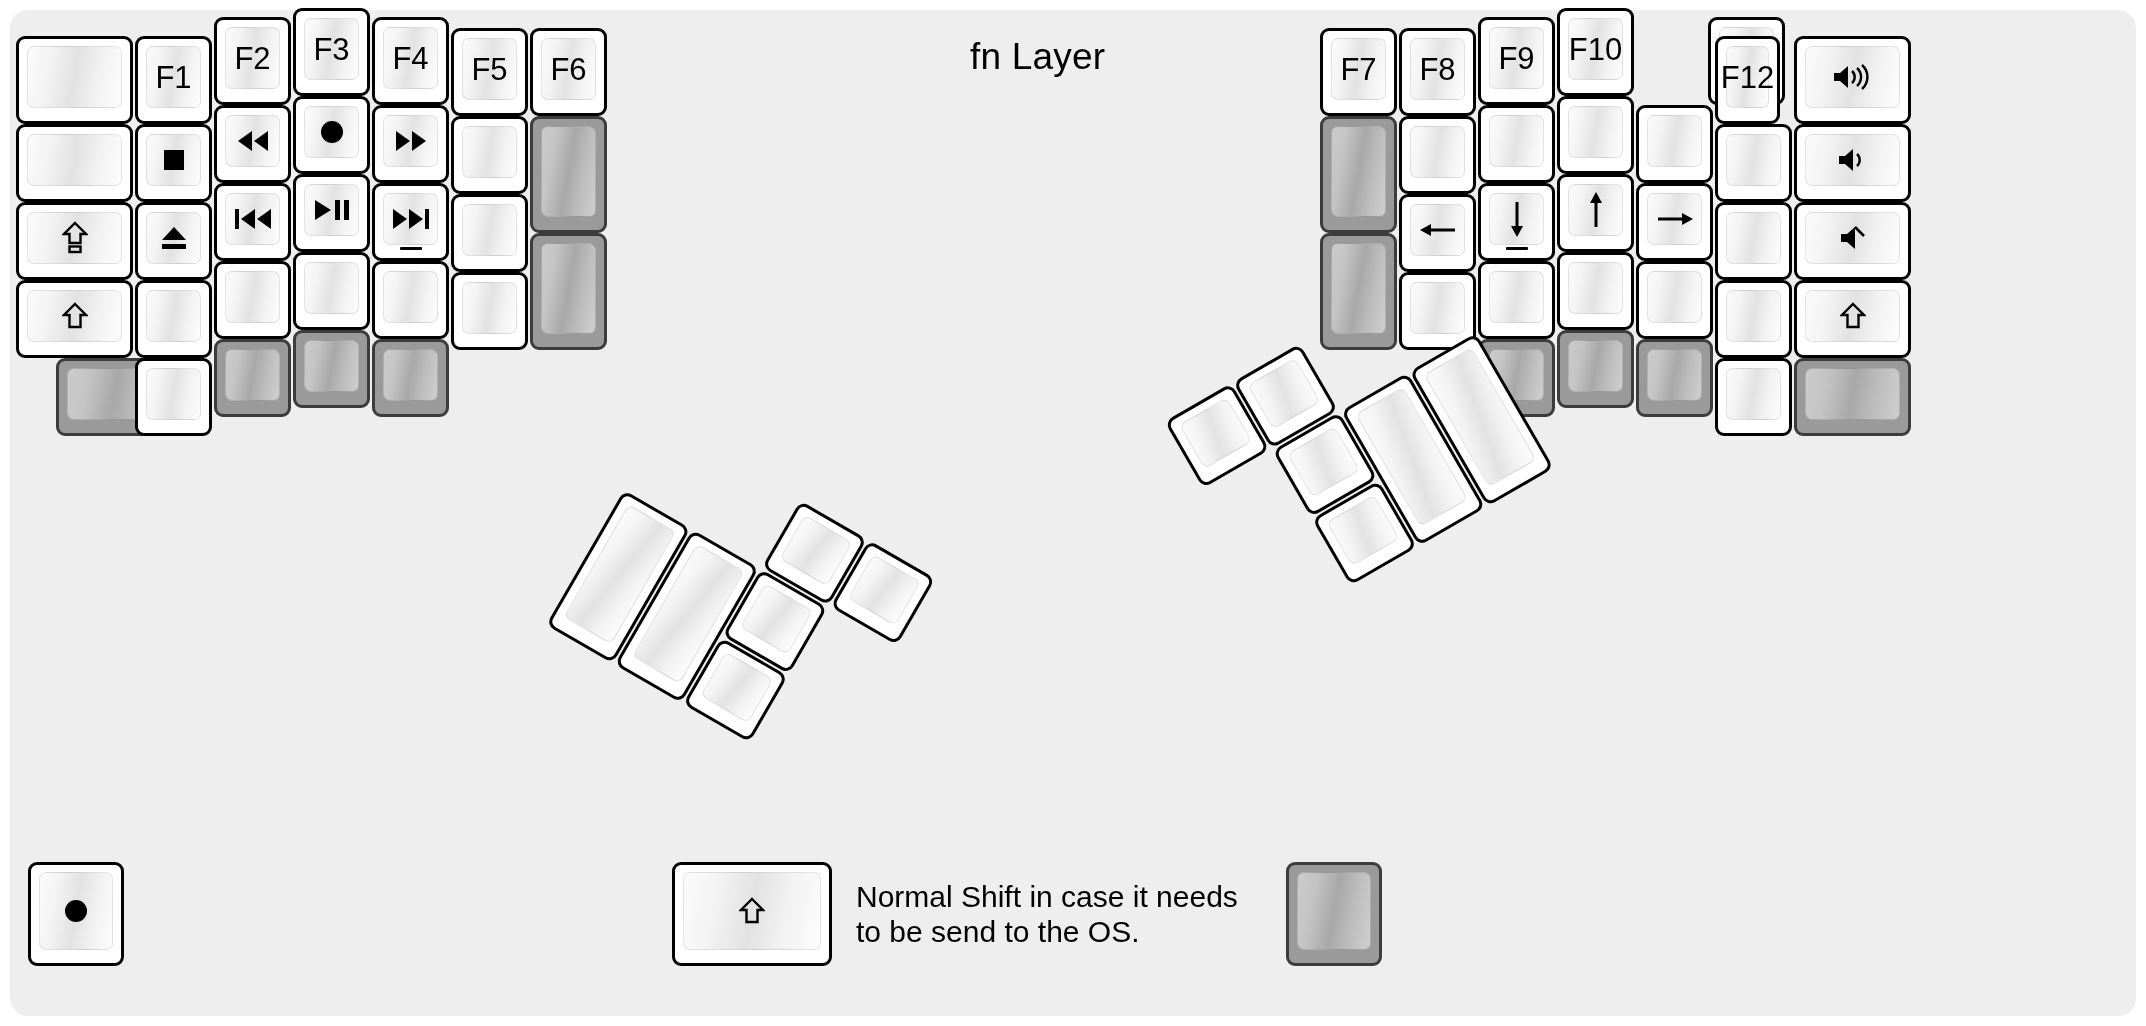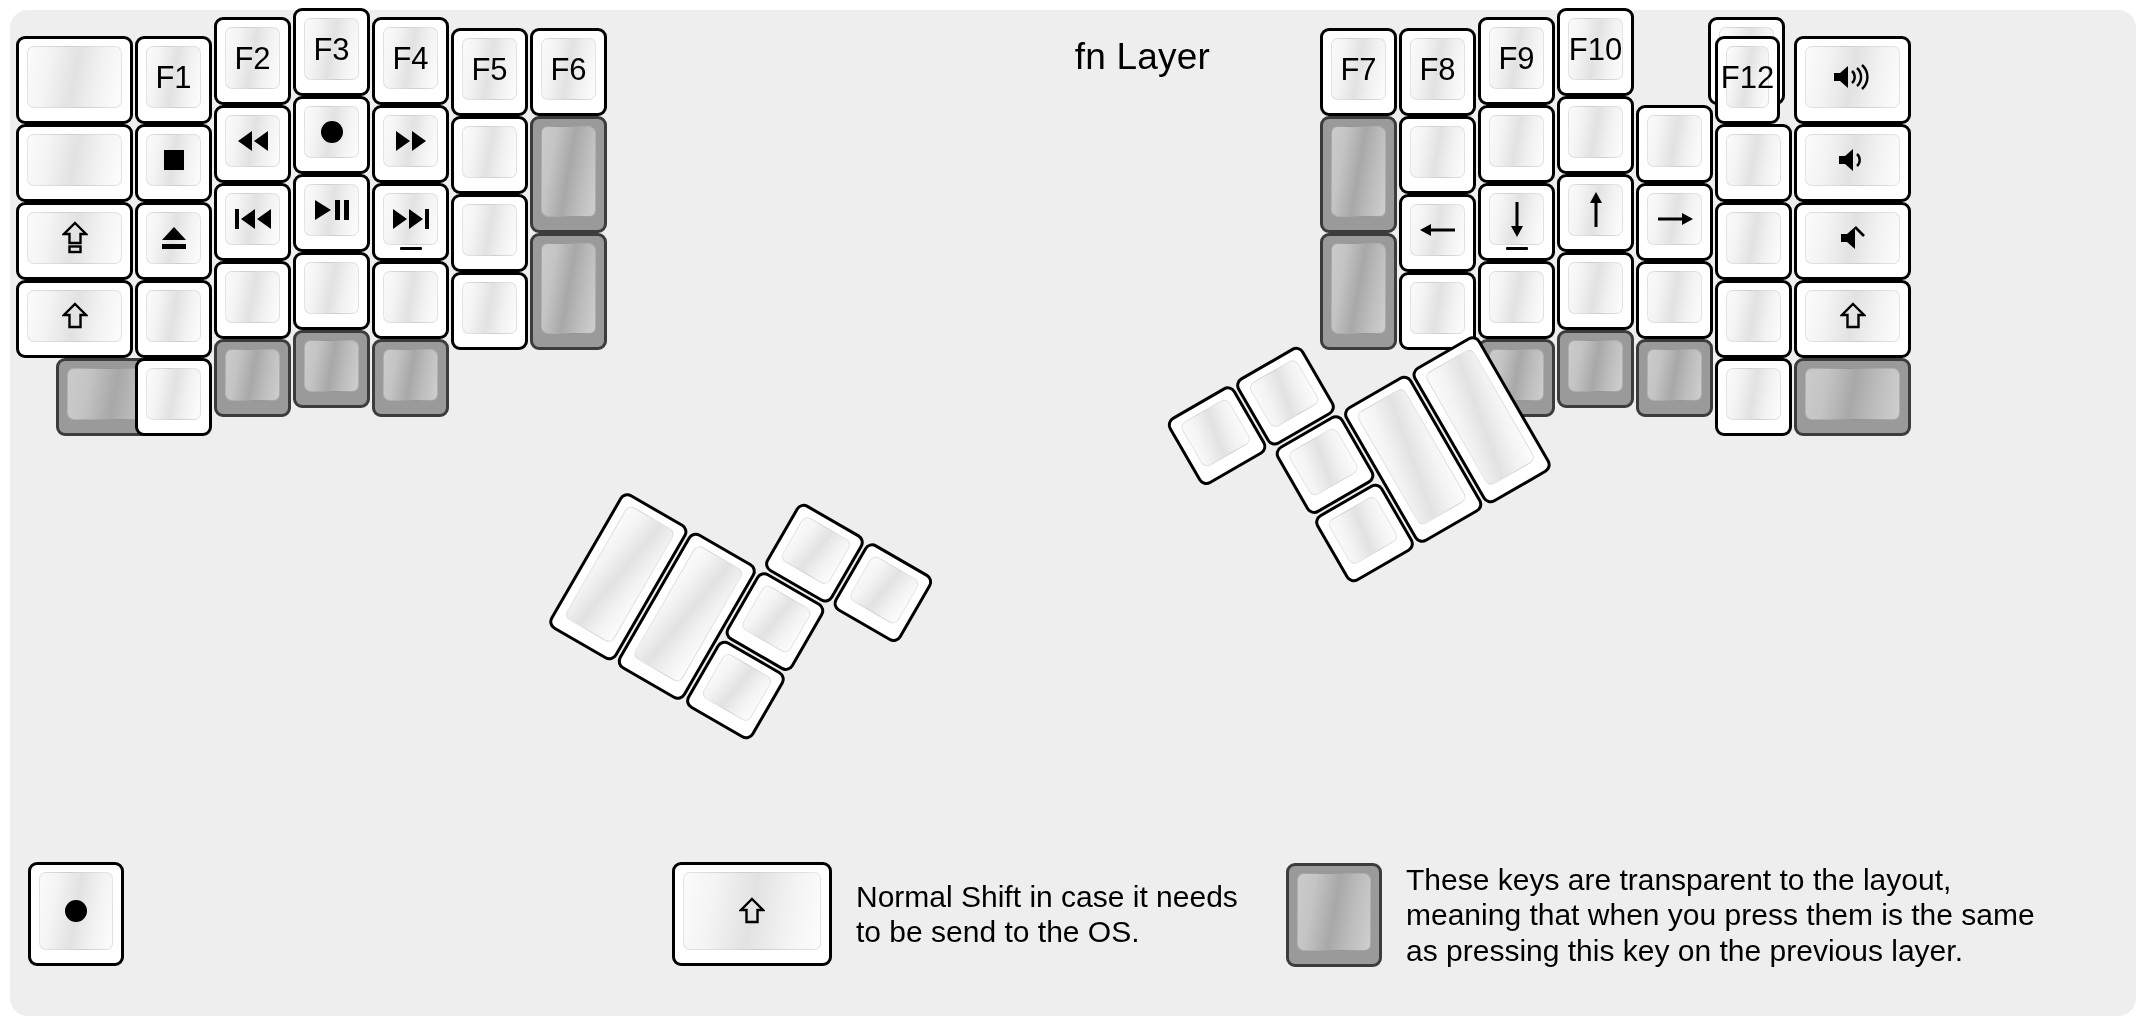--- a/index.html
+++ b/index.html
@@ -10,21 +10,21 @@
   #panel{
     position:absolute;left:10px;top:10px;width:2126px;height:1006px;
     background:#eeeeee;border-radius:18px;
   }
 
   #board{position:absolute;left:0;top:0;width:2146px;height:1026px;}
 
   
   #title{
     position:absolute;left:970px;top:36px;width:240px;
-    text-align:right;font-size:37px;color:#000;letter-spacing:.2px;
+    text-align:left;font-size:37px;color:#000;letter-spacing:.2px;
     white-space:nowrap;
   }
 
   
   .key{
     position:absolute;box-sizing:border-box;
     background:#ffffff;
     border:3px solid #000000;
     border-radius:9px;
   }
@@ -637,18 +637,15 @@
 to be send to the OS.</div>
       </div>
       <div class="leg" id="leg2">
         <div class="swatch">
           <div class="key trans" style="left: 0px; top: 0px; width: 96px; height: 104px;">
             <div class="cap">
               <div class="lg"></div>
             </div>
           </div>
         </div>
-        <div class="txt">These keys are transparent to the layout,
-meaning that when you press them is the same
-as pressing this key on the previous layer.</div>
       </div>
     </div>
 </div>
 
 </body></html>

